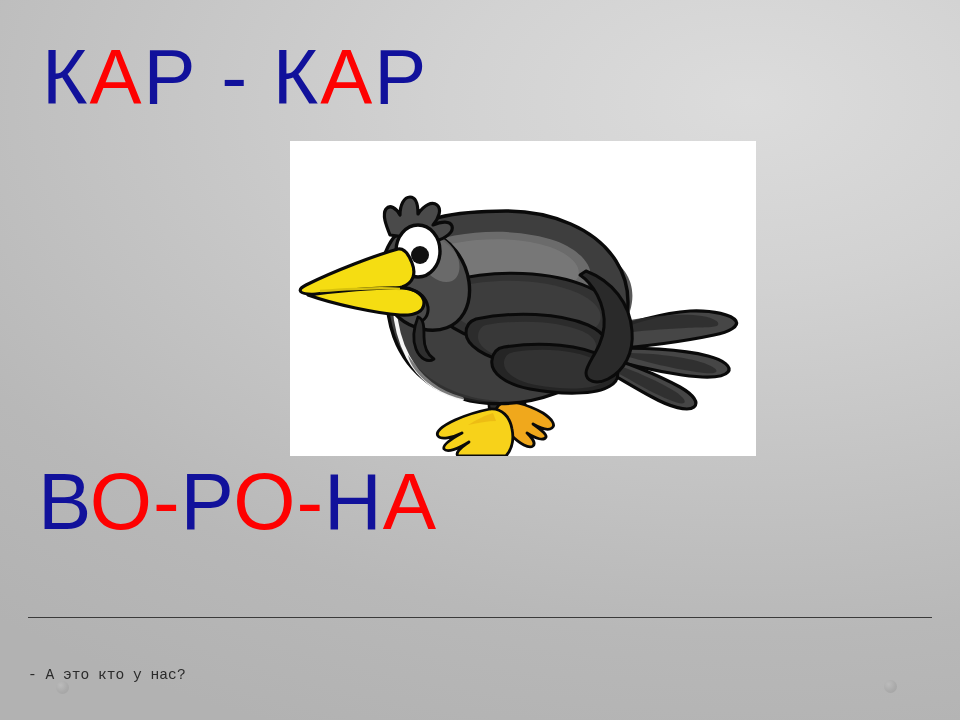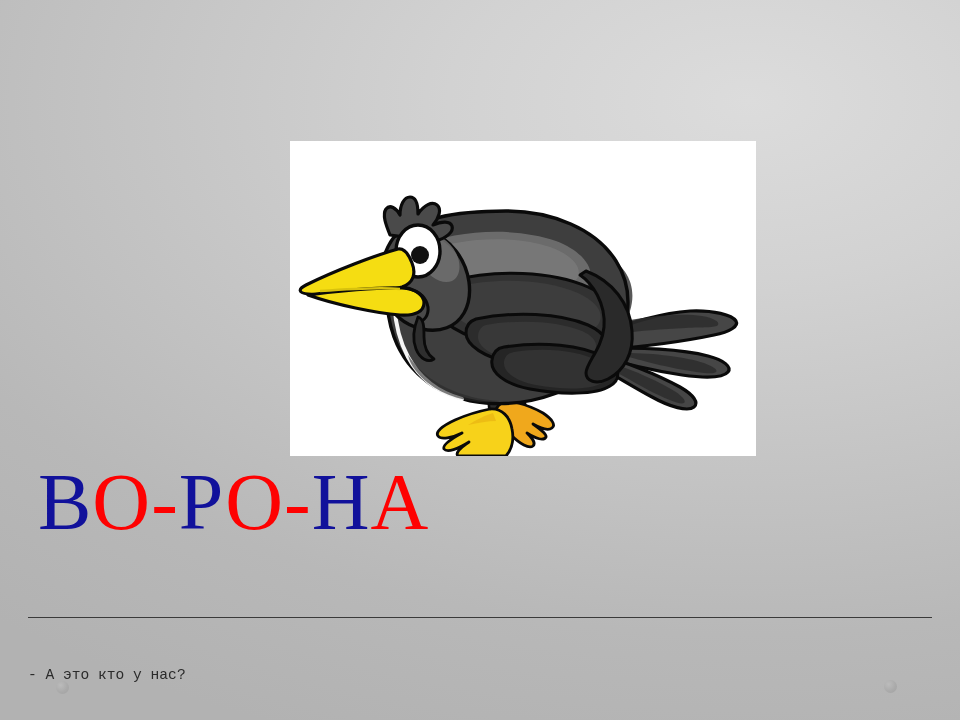--- a/index.html
+++ b/index.html
@@ -39,21 +39,21 @@
   
   .title-bottom {
     position: absolute;
     left: 38px;
     top: 462px;
     font-size: 80px;
     line-height: 1.0;
     font-weight: 400;
     letter-spacing: 1px;
     white-space: nowrap;
-    font-family: Liberation Serif, serif;
+    font-family: Liberation Sans, sans-serif;
   }
 
   .g-blue { color: #11119b; }
   .g-red  { color: #fe0101; }
 
   
   .picture-frame {
     position: absolute;
     left: 290px;
     top: 141px;
@@ -101,20 +101,23 @@
     opacity: 0.85;
   }
   .dot-left  { left: 56px;  top: 681px; }
   .dot-right { left: 884px; top: 680px; }
 </style>
 </head>
 <body>
 
 <div class="slide">
 
+  <div class="title-top">
+    <span class="g-blue">К</span><span class="g-red">А</span><span class="g-blue">Р</span><span class="g-blue"> - </span><span class="g-blue">К</span><span class="g-red">А</span><span class="g-blue">Р</span>
+  </div>
 
   <div class="picture-frame">
     <svg class="crow-svg" viewBox="0 0 466 315" preserveAspectRatio="xMidYMid meet">
       <rect x="0" y="0" width="466" height="315" fill="#ffffff"></rect>
 
       <g>
         <path d="M300 196 C330 186 366 172 400 170 C424 169 442 174 446 180 C449 185 440 191 424 194 C396 200 352 206 322 208 Z" fill="#464646" stroke="#0a0a0a" stroke-width="3.2" stroke-linejoin="round"></path>
         <path d="M316 208 C348 206 392 208 418 215 C434 219 442 226 438 231 C433 237 414 237 392 234 C360 229 328 221 310 215 Z" fill="#464646" stroke="#0a0a0a" stroke-width="3.2" stroke-linejoin="round"></path>
         <path d="M308 214 C334 220 368 234 390 246 C404 254 409 262 404 266 C398 271 380 266 362 256 C338 243 314 228 300 220 Z" fill="#464646" stroke="#0a0a0a" stroke-width="3.2" stroke-linejoin="round"></path>
         <path d="M334 180 C362 175 392 172 412 175 C424 177 430 181 428 184 C426 187 412 186 396 187 C372 188 348 190 336 192 Z" fill="#2d2d2d" opacity="0.85"></path>

